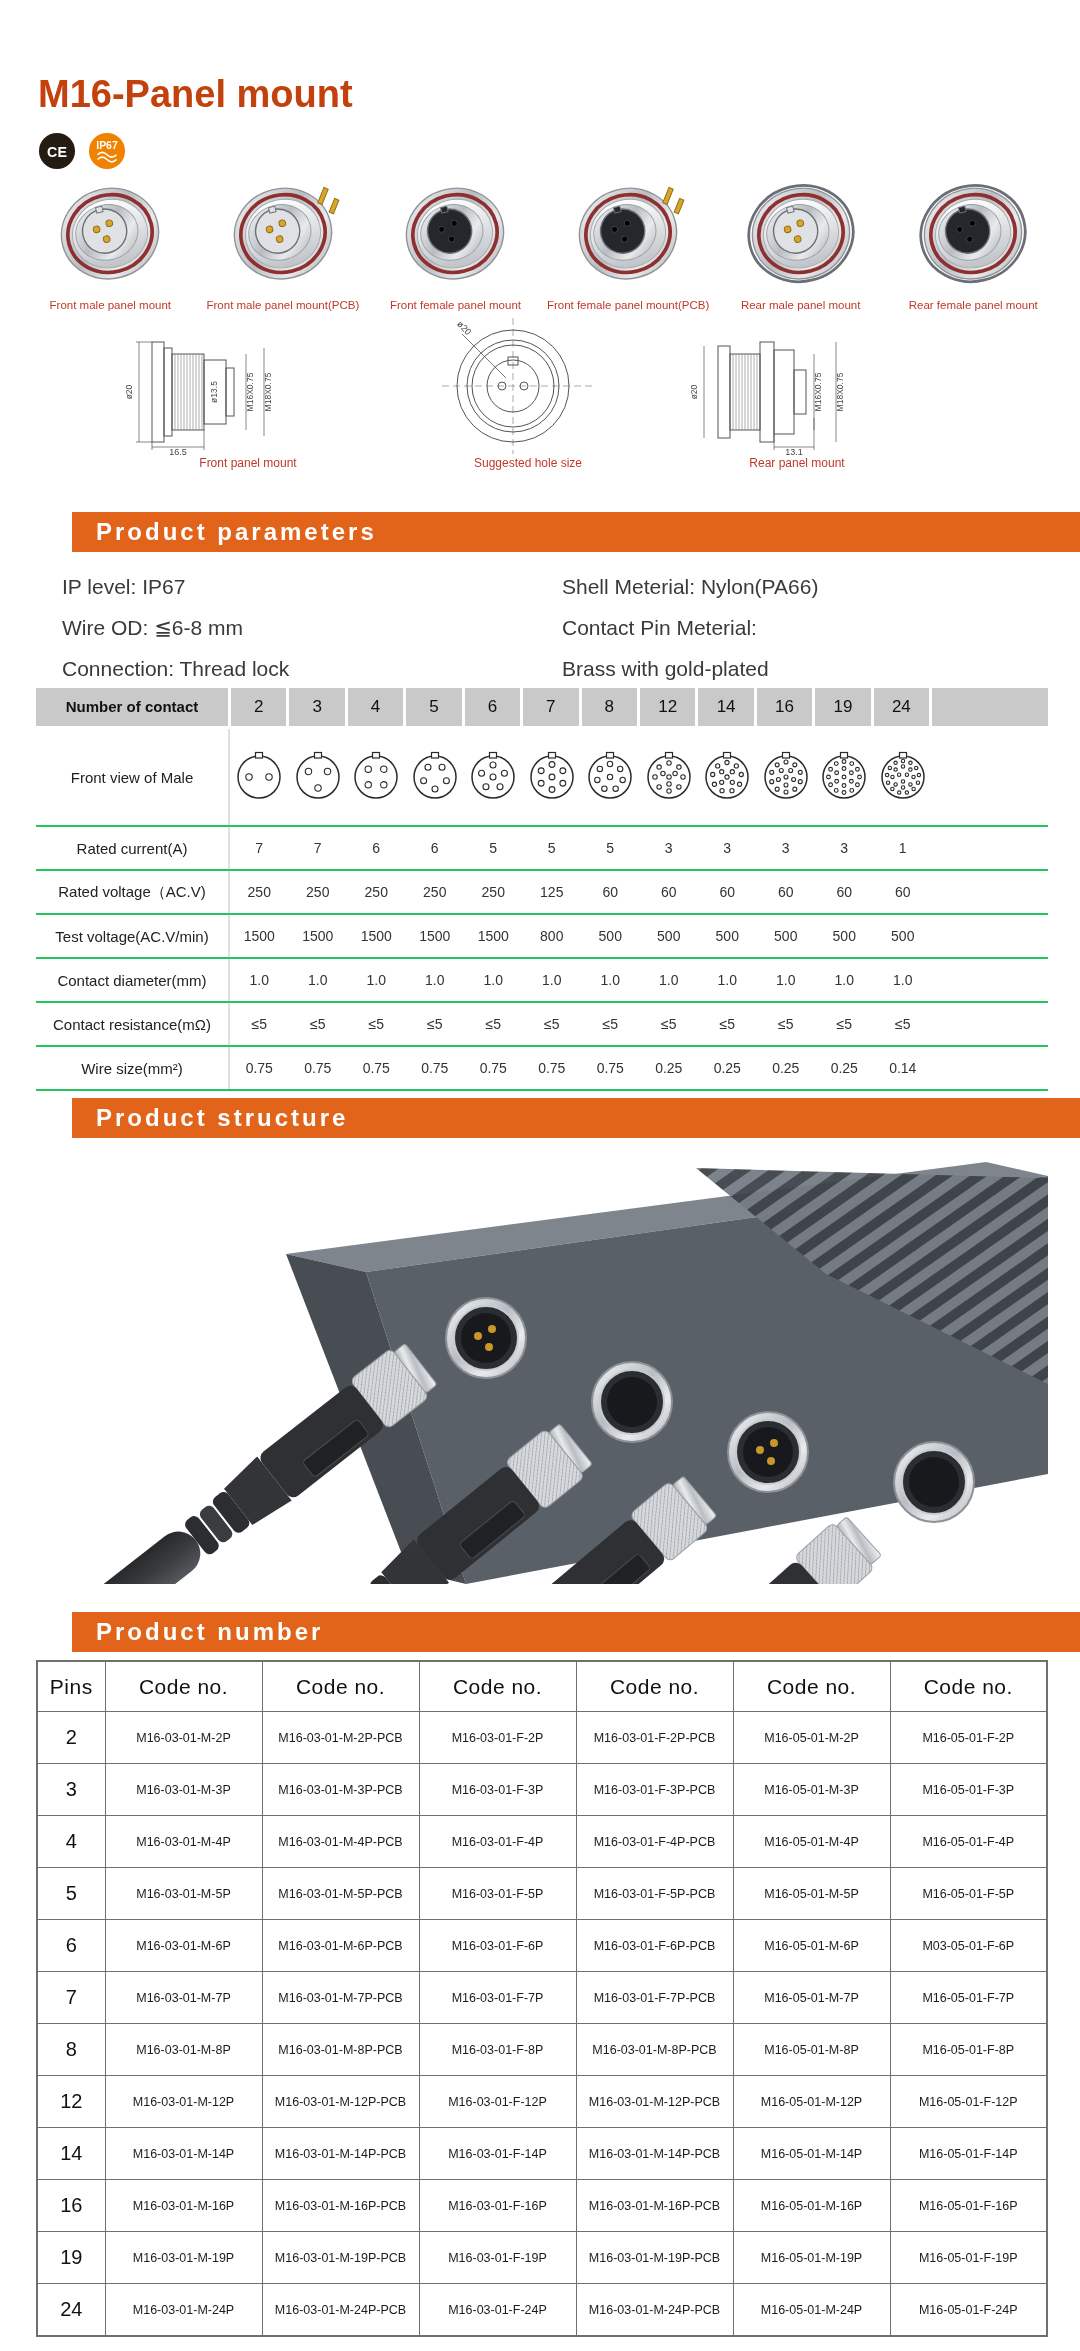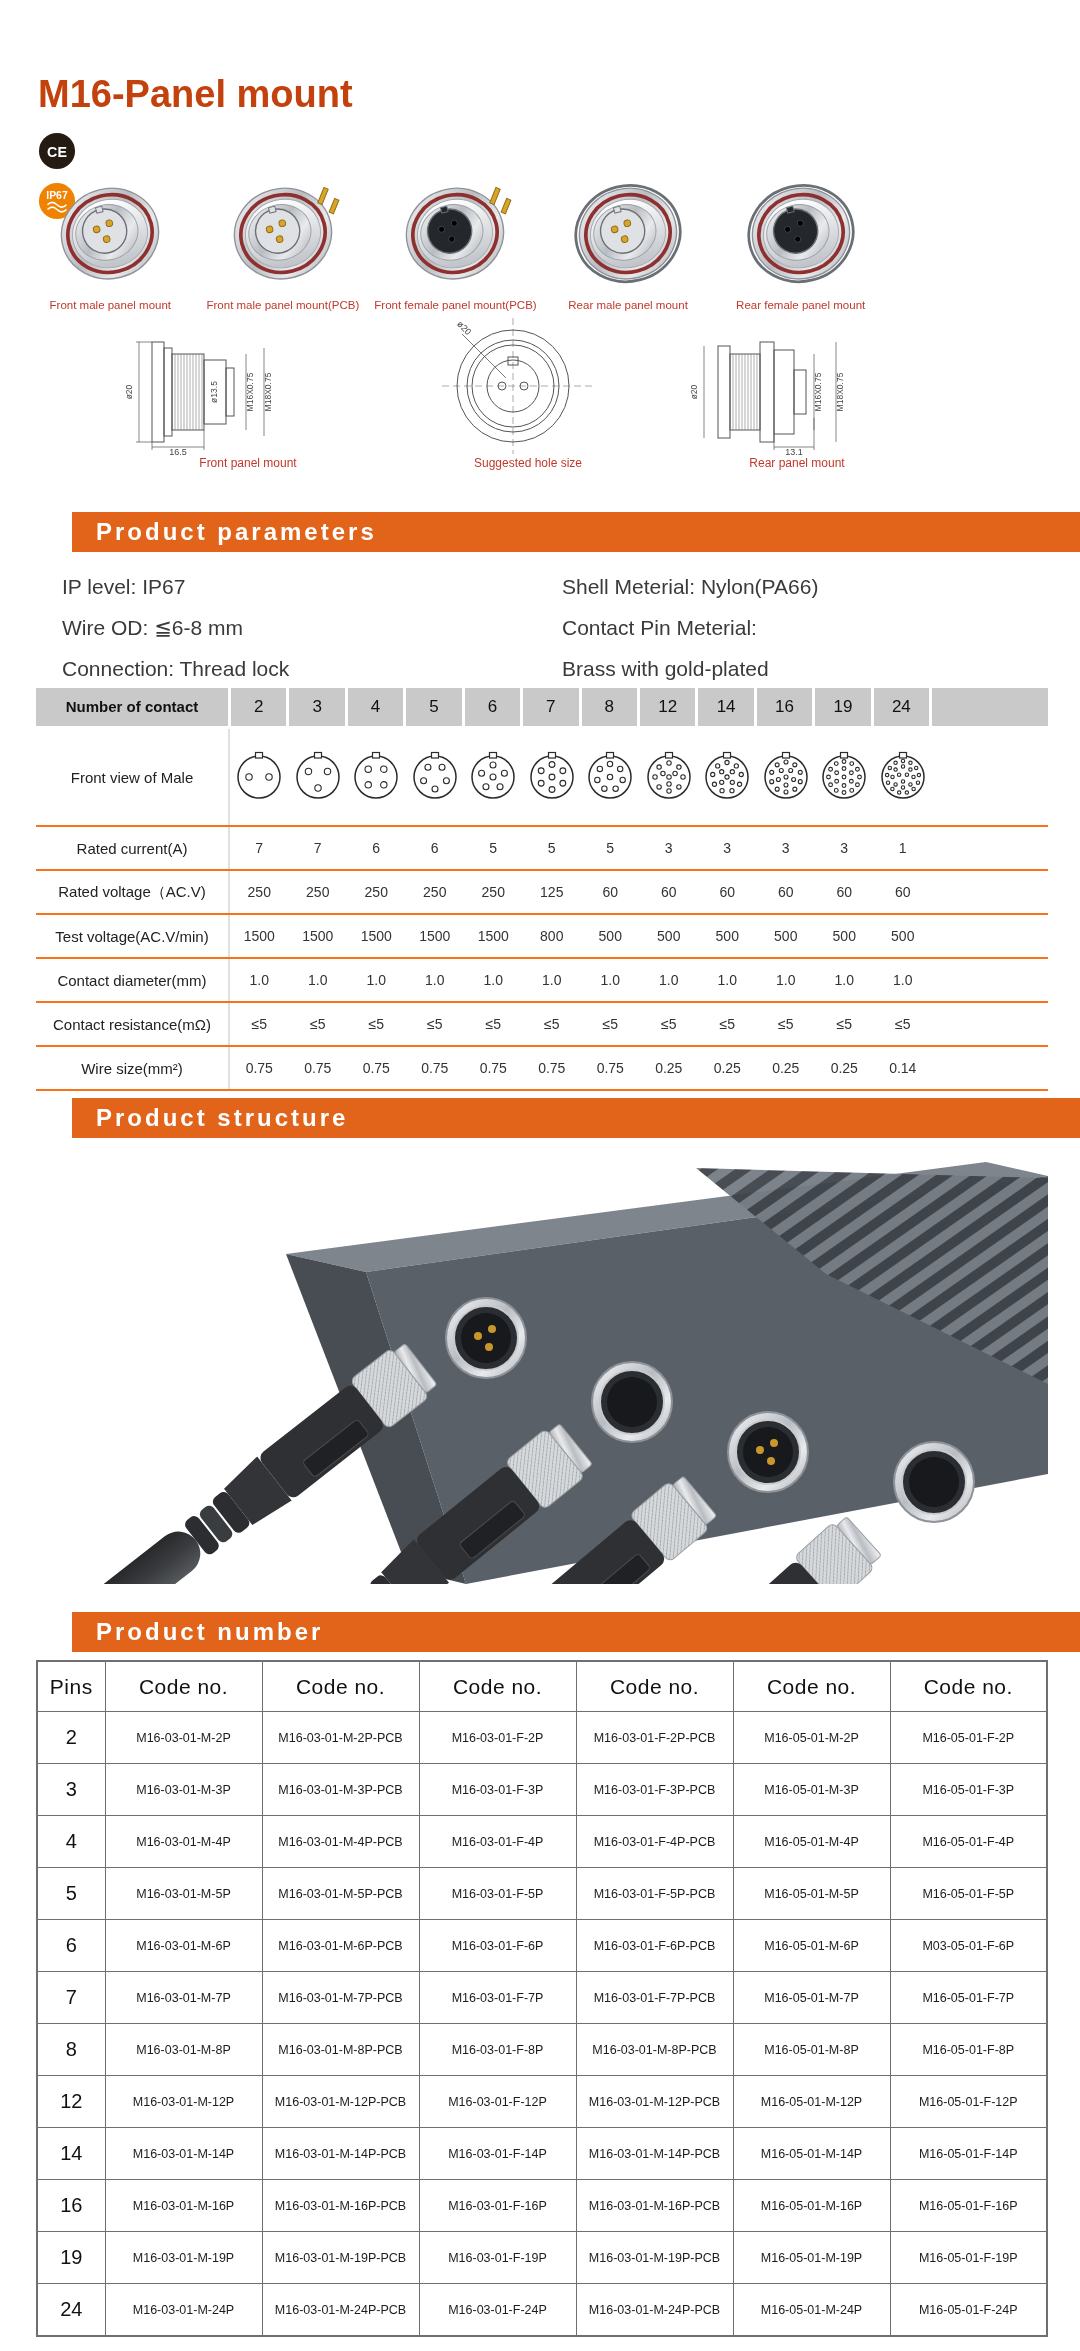--- a/index.html
+++ b/index.html
@@ -1,38 +1,38 @@
 <!DOCTYPE html>
 <html><head>
 <meta charset="utf-8">
 <style>
   html,body{margin:0;padding:0;background:#fff;}
   .page{position:relative;width:1080px;height:2351px;background:#fff;overflow:hidden;
         font-family:"Liberation Sans", sans-serif;color:#222;}
   .title{position:absolute;left:38px;top:48px;font-size:38px;font-weight:900;color:#c2410c;letter-spacing:0;}
-  .badges{position:absolute;left:38px;top:132px;display:flex;gap:12px;flex-direction:column;}
+  .badges{position:absolute;left:38px;top:132px;display:flex;gap:12px;}
   .badge svg{width:38px;height:38px;display:block;}
   .products{position:absolute;left:24px;top:176px;width:1036px;display:flex;}
   .product{width:172.6px;text-align:center;margin:0;}
   .product svg{width:138px;height:116px;display:block;margin:0 auto;}
   .product figcaption{font-size:11.5px;color:#c0392b;margin-top:7px;white-space:nowrap;}
   .dwg{position:absolute;}
   .dwg-caption{position:absolute;top:456px;width:220px;text-align:center;font-size:12px;color:#c0392b;}
   .bar{position:absolute;left:36px;width:1012px;height:40px;background:#e2641b;color:#fff;
        font-size:24px;font-weight:700;letter-spacing:3px;line-height:40px;padding-left:24px;box-sizing:border-box;margin-left:36px;}
   .params{position:absolute;top:566px;left:62px;display:flex;font-size:21px;color:#3a3a3a;}
   .pcol{width:500px;line-height:41px;}
   .pcol div{white-space:nowrap;}
   
   #contact-table{position:absolute;left:36px;top:688px;width:1012px;}
   .ct-header{display:flex;gap:3px;margin-bottom:3px;}
   .ct-hlabel{width:192px;background:#c9c9c9;height:38px;line-height:38px;text-align:center;font-size:15px;font-weight:700;color:#111;}
   .ct-hcell{flex:1;background:#c9c9c9;height:38px;line-height:38px;text-align:center;font-size:17px;color:#111;}
   .ct-htrail{width:116px;background:#c9c9c9;height:38px;}
-  .ct-row{display:flex;align-items:stretch;border-bottom:2px solid #f97316;min-height:42px;}
+  .ct-row{display:flex;align-items:stretch;border-bottom:2px solid #22c55e;min-height:42px;}
   .ct-label{width:192px;border-right:2px solid #e0e0e0;display:flex;align-items:center;justify-content:center;
             font-size:15px;color:#222;text-align:center;}
   .ct-cell{flex:1;display:flex;align-items:center;justify-content:center;font-size:14px;color:#333;}
   .ct-trail{width:116px;}
   .ct-pins{min-height:96px;}
   .ct-pins svg{width:54px;height:54px;}
   
   .scene{position:absolute;left:36px;top:1146px;width:1012px;height:438px;}
   
   #pn-wrap{position:absolute;left:36px;top:1660px;width:1012px;}
@@ -122,20 +122,36 @@
             <circle cx="70" cy="58" r="24" fill="#dfe1e4" stroke="#6b7076" stroke-width="1.5"></circle>
             <rect x="66.5" y="31" width="7" height="6" fill="#dfe1e4" stroke="#6b7076"></rect>
             <circle cx="62" cy="54" r="3.6" fill="#d9a427" stroke="#8a6a14"></circle>
             <circle cx="77" cy="51" r="3.6" fill="#d9a427" stroke="#8a6a14"></circle>
             <circle cx="70" cy="67" r="3.6" fill="#d9a427" stroke="#8a6a14"></circle>
           </g>
           <rect x="116" y="12" width="5" height="18" fill="#d9a427" stroke="#8a6a14" transform="rotate(22 118 21)"></rect>
           <rect x="128" y="24" width="5" height="16" fill="#d9a427" stroke="#8a6a14" transform="rotate(22 130 32)"></rect>
         </svg>
         <figcaption>Front male panel mount(PCB)</figcaption>
+      </figure>
+      <figure class="product">
+        <svg viewBox="0 0 150 125">
+          <g transform="rotate(-14 75 62)">
+            <ellipse cx="75" cy="62" rx="53" ry="49" fill="url(#gSilver)" stroke="#8f9398" stroke-width="1.5"></ellipse>
+            <ellipse cx="75" cy="62" rx="46" ry="42" fill="none" stroke="#8e3030" stroke-width="4"></ellipse>
+            <ellipse cx="75" cy="62" rx="41" ry="37" fill="url(#gSilver2)" stroke="#a6abb0"></ellipse>
+            <ellipse cx="72" cy="60" rx="34" ry="30" fill="url(#gSilver)" stroke="#9aa0a6"></ellipse>
+            <circle cx="70" cy="58" r="24" fill="#24272b" stroke="#6b7076" stroke-width="1.5"></circle>
+            <rect x="66.5" y="31" width="7" height="6" fill="#24272b" stroke="#6b7076"></rect>
+            <circle cx="62" cy="54" r="3.2" fill="#000" stroke="#3c4045"></circle>
+            <circle cx="77" cy="51" r="3.2" fill="#000" stroke="#3c4045"></circle>
+            <circle cx="70" cy="67" r="3.2" fill="#000" stroke="#3c4045"></circle>
+          </g>
+        </svg>
+        <figcaption>Front female panel mount</figcaption>
       </figure>
       <figure class="product">
         <svg viewBox="0 0 150 125">
           <g transform="rotate(-14 75 62)">
             <ellipse cx="75" cy="62" rx="53" ry="49" fill="url(#gSilver)" stroke="#8f9398" stroke-width="1.5"></ellipse>
             <ellipse cx="75" cy="62" rx="46" ry="42" fill="none" stroke="#8e3030" stroke-width="4"></ellipse>
             <ellipse cx="75" cy="62" rx="41" ry="37" fill="url(#gSilver2)" stroke="#a6abb0"></ellipse>
             <ellipse cx="72" cy="60" rx="34" ry="30" fill="url(#gSilver)" stroke="#9aa0a6"></ellipse>
             <circle cx="70" cy="58" r="24" fill="#24272b" stroke="#6b7076" stroke-width="1.5"></circle>
             <rect x="66.5" y="31" width="7" height="6" fill="#24272b" stroke="#6b7076"></rect>

